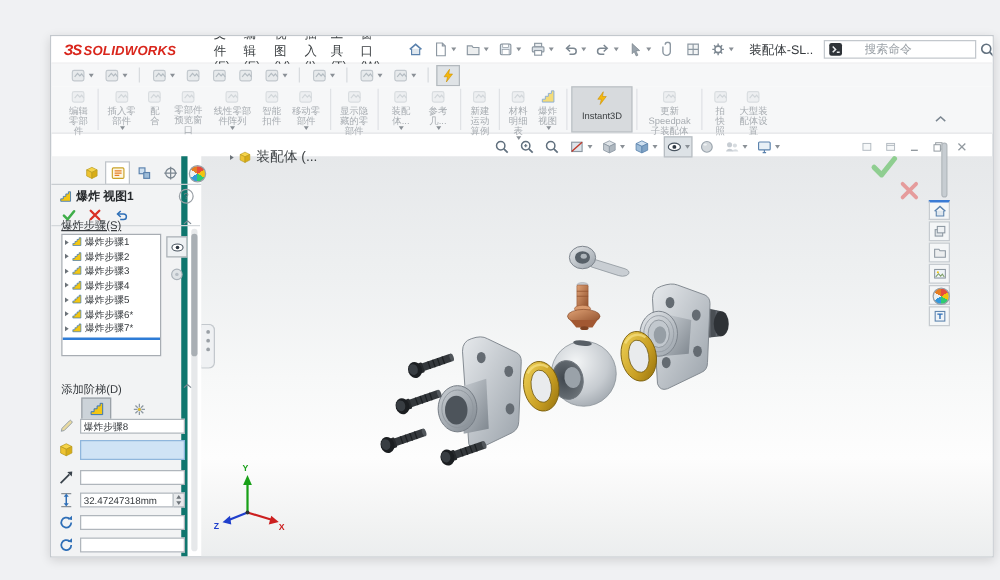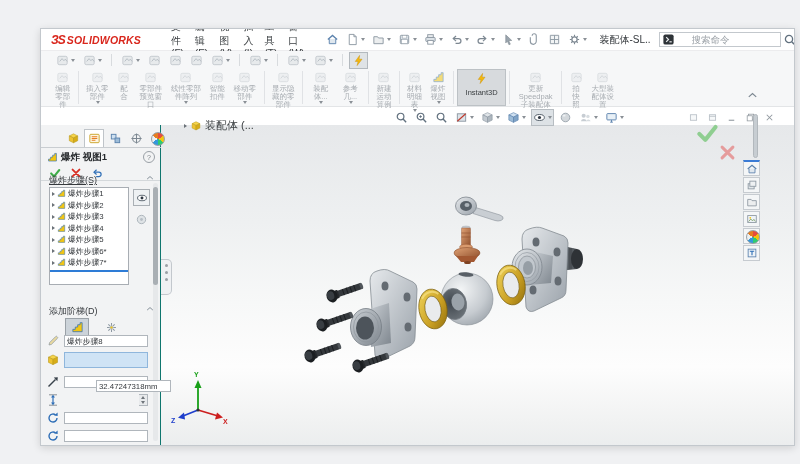--- a/index.html
+++ b/index.html
@@ -41,21 +41,21 @@
   .rbtn.active .rlabel{color:#3c4043;margin-top:4px;}
   .rsep{width:1px;background:#e0e2e5;margin:2px 3px;}
   .ribchev{position:absolute;left:705px;top:60px;width:13px;height:13px;}
 
   
   .tabband{position:absolute;left:0;top:78px;width:755px;height:18px;background:#eef0f1;border-bottom:1px solid #d7dadd;display:flex;align-items:flex-end;padding-left:6px;box-sizing:border-box;}
   .tab{font-size:9.5px;color:#3c4043;padding:2px 9px 3px 9px;border-right:1px solid #dcdfe2;}
   .tab.active{background:#fbfcfc;border:1px solid #c6cacd;border-bottom:1px solid #fbfcfc;color:#202124;}
 
   
-  .panel{position:absolute;left:0;top:96px;width:120px;height:322px;background:#f2f3f4;border-right:1px solid #0f766e;box-sizing:border-box;}
+  .panel{position:absolute;left:0;top:96px;width:109px;height:322px;background:#f2f3f4;border-right:5px solid #0f766e;box-sizing:border-box;}
   .pm-tabs{position:absolute;left:22px;top:4px;display:flex;gap:1px;}
   .ptab{width:18px;height:17px;display:flex;align-items:center;justify-content:center;border:1px solid transparent;border-bottom:none;}
   .ptab.active{background:#fff;border:1px solid #bfc4c9;}
   .pm-tabline{position:absolute;left:0;top:22px;width:120px;height:1px;background:#c9cdd1;}
   .pm-title{position:absolute;left:6px;top:26px;display:flex;align-items:center;gap:3px;}
   .pm-title .t{font-size:9.5px;font-weight:bold;color:#26292c;white-space:nowrap;}
   .helpc{position:absolute;left:102px;top:26px;width:10px;height:10px;border:1px solid #9aa0a6;border-radius:50%;font-size:7px;color:#7c8287;display:flex;align-items:center;justify-content:center;}
   .pm-actions{position:absolute;left:8px;top:40px;display:flex;gap:9px;}
   .pact{width:12px;height:12px;}
   .pact-ok{color:#3fae49;}.pact-cancel{color:#d93025;}.pact-undo{color:#2f6fb7;}
@@ -934,21 +934,21 @@
           <span class="frow-icon gi" style="top: 268px;"><svg viewBox="0 0 14 14">
               <path d="M3 1.8 H11 M3 12.2 H11" stroke="#8a9096" stroke-width="1"></path>
               <path d="M7 3.6 V10.4" stroke="#2f6fb7" stroke-width="1.2"></path>
               <path d="M7 1.8 L5 4.4 H9 Z" fill="#2f6fb7"></path>
               <path d="M7 12.2 L5 9.6 H9 Z" fill="#2f6fb7"></path>
             </svg></span>
           <div class="spincol" style="top: 269px;">
             <span class="cu"></span>
             <span class="cd"></span>
           </div>
-          <input class="frow-input" readonly="" value="32.47247318mm" style="top: 255px; width: 75px; margin-left: 32px;">
+          <input class="frow-input" readonly="" value="32.47247318mm" style="top: 269px; width: 75px;">
           <span class="frow-icon gi" style="top: 286px;"><svg viewBox="0 0 14 14">
               <path d="M11 7 a4 4 0 1 1 -1.4-3" fill="none" stroke="#2f6fb7" stroke-width="1.4"></path>
               <path d="M11.6 1.6 L11.6 5 L8.2 4.4 Z" fill="#2f6fb7"></path>
             </svg></span>
           <input class="frow-input" readonly="" style="top: 287px;">
           <span class="frow-icon gi" style="top: 304px;"><svg viewBox="0 0 14 14">
               <path d="M11 7 a4 4 0 1 1 -1.4-3" fill="none" stroke="#2f6fb7" stroke-width="1.4"></path>
               <path d="M11.6 1.6 L11.6 5 L8.2 4.4 Z" fill="#2f6fb7"></path>
             </svg></span>
           <input class="frow-input" readonly="" style="top: 305px;">

